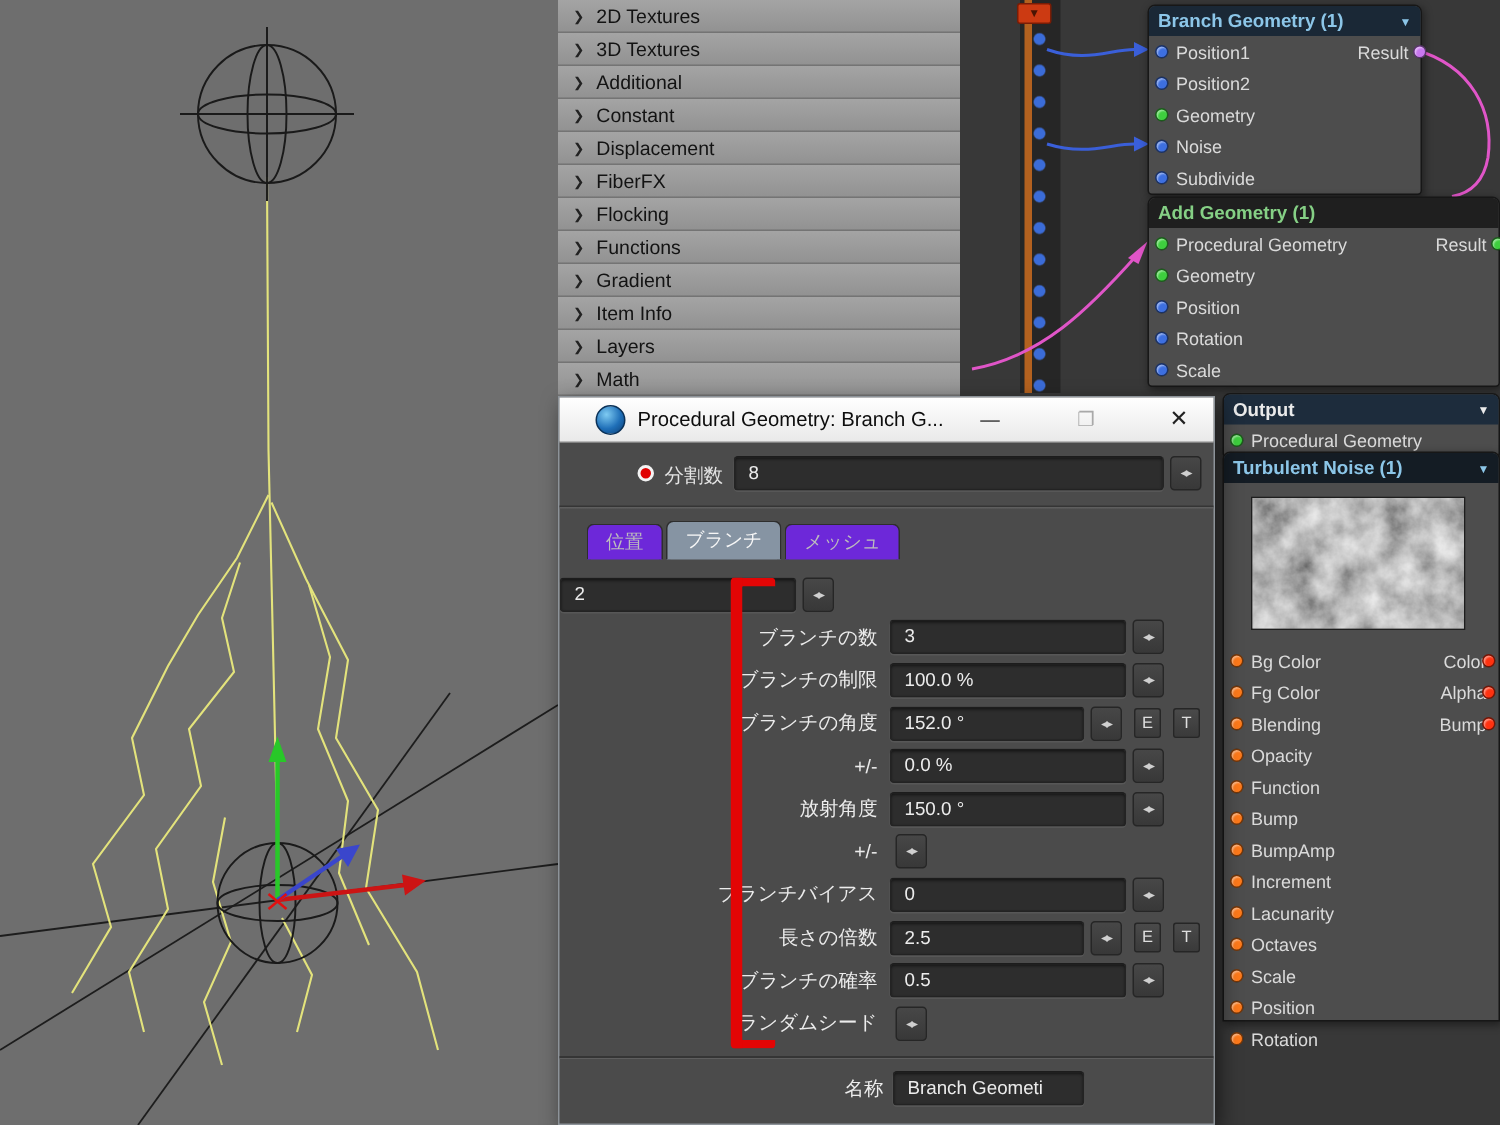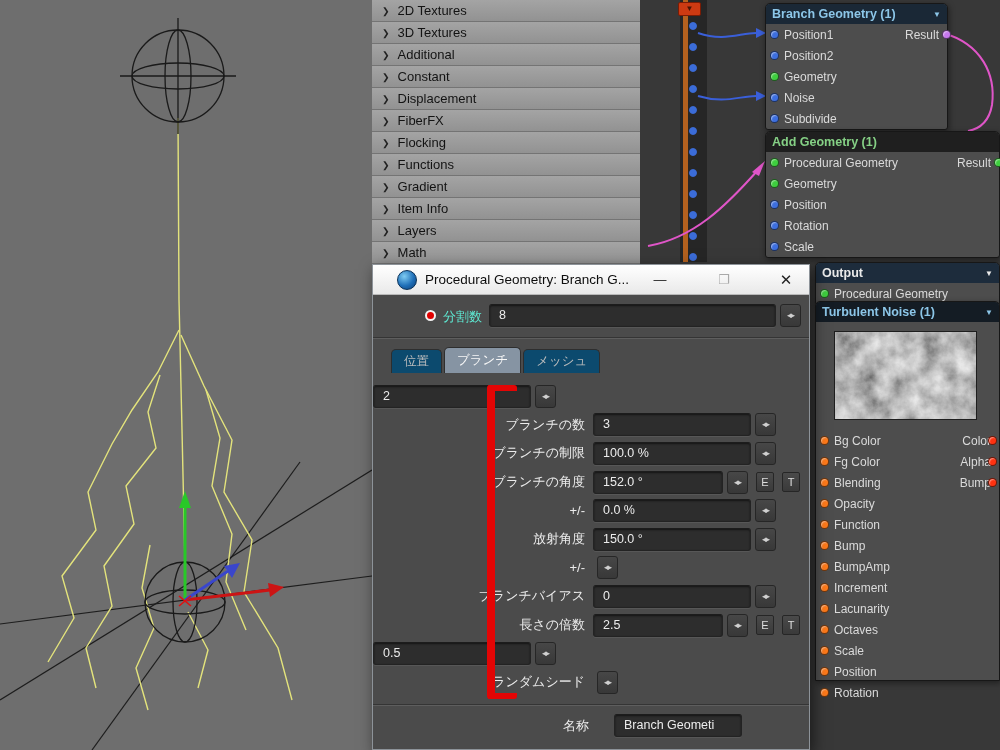--- a/index.html
+++ b/index.html
@@ -70,58 +70,58 @@
   .ttext { margin-left:8px; font-size:13.5px; color:#0d0d0d; white-space:nowrap; }
   .winbtn { position:absolute; top:0; width:38px; height:29px; text-align:center; line-height:29px;
             font-size:13px; color:#222; cursor:pointer; }
   .winbtn.bmin { left:268px; }
   .winbtn.bmax { left:332px; color:#a9a9a9; }
   .winbtn.bclose { left:394px; font-size:15px; }
 
   .toprow { position:absolute; left:0; top:30px; width:100%; height:42px; }
   .ann-dot { position:absolute; left:52px; top:15px; width:11px; height:11px; border-radius:50%;
              background:#e00000; border:2px solid #f3f3f3; pointer-events:none; }
-  .toplabel { position:absolute; left:70px; top:13px; font-size:13px; color:#5eead4; }
+  .toplabel { position:absolute; left:70px; top:13px; font-size:13px; color:#e5e5e5; }
   .topinput { position:absolute; left:116px; top:9px; width:287px; height:23px; }
   .topmini { position:absolute; left:407px; top:9px; }
 
   .dinput { background:#2d2d2d; border:1px solid #232323; border-top-color:#1c1c1c; border-radius:3px;
             color:#ececec; font-size:12.5px; line-height:21px; padding-left:9px; cursor:text;
             box-shadow:inset 0 1px 2px rgba(0,0,0,.55), 0 1px 0 rgba(255,255,255,.07); white-space:nowrap; overflow:hidden; }
   .mini { width:21px; height:23px; background:linear-gradient(#474747,#383838); border:1px solid #262626;
           border-radius:3px; color:#cfcfcf; font-size:9px; line-height:21px; text-align:center;
           letter-spacing:-1px; cursor:pointer; }
   .sqbtn { width:18px; height:20px; background:linear-gradient(#4a4a4a,#3a3a3a); border:1px solid #262626;
            border-radius:2px; color:#dedede; font-size:11px; line-height:18px; text-align:center; cursor:pointer; }
 
   .hdiv { position:absolute; left:0; width:100%; height:2px;
           background:linear-gradient(#353535 50%, #5e5e5e 50%); }
   .hdiv.d1 { top:72px; } .hdiv.d2 { top:439px; }
 
   .tabs { position:absolute; left:18px; top:82px; height:26px; display:flex; align-items:flex-end; gap:2px; }
   .tab { height:24px; padding:0 12px; display:flex; align-items:center; font-size:12.5px;
-         background:#0c4a6e; color:#bdbdbd; border:1px solid #2e2e2e; border-bottom:none;
+         background:#6d28d9; color:#bdbdbd; border:1px solid #2e2e2e; border-bottom:none;
          border-radius:5px 5px 0 0; cursor:pointer; }
   .tab.active { background:#8694a3; color:#f7f7f7; height:26px; }
 
   .fields { position:absolute; left:0; top:117px; width:100%; }
   .frow { display:flex; align-items:center; height:28.6px; }
   .flabel { flex:0 0 212px; text-align:right; margin-right:8px; font-size:13px; color:#ececec; white-space:nowrap; }
   .fin { flex:0 0 158px; height:23px; }
   .fin.short { flex:0 0 130px; }
   .frow .mini { margin-left:4px; }
   .frow .sqbtn { margin-left:8px; }
 
   .bracket { position:absolute; left:114px; top:120px; width:30px; height:314px;
              border-left:8px solid #e30505; border-top:6px solid #e30505; border-bottom:6px solid #e30505;
              border-radius:3px; pointer-events:none; z-index:6; }
 
   .namerow { position:absolute; left:0; top:444px; width:100%; height:36px; }
   .nmlabel { position:absolute; left:150px; top:8px; width:66px; text-align:right; font-size:13px; color:#ececec; }
-  .nminput { position:absolute; left:222px; top:5px; width:128px; height:23px;margin-left:19px; }
+  .nminput { position:absolute; left:222px; top:5px; width:128px; height:23px; }
 </style>
 </head>
 <body>
 
 <div id="root">
 
   <div class="viewport">
     <svg width="372" height="750" viewBox="0 0 372 750">
       <g stroke="#1d1d1d" stroke-width="1.2">
         <line x1="372" y1="470" x2="0" y2="700"></line>
@@ -442,20 +442,21 @@
         <div class="mini">◂▸</div>
       </div>
       <div class="frow">
         <span class="flabel">長さの倍数</span>
         <div class="dinput fin short">2.5</div>
         <div class="mini">◂▸</div>
         <div class="sqbtn">E</div>
         <div class="sqbtn">T</div>
       </div>
       <div class="frow">
+        <span class="flabel">ブランチの確率</span>
         <div class="dinput fin">0.5</div>
         <div class="mini">◂▸</div>
       </div>
       <div class="frow">
         <span class="flabel">ランダムシード</span>
         <div class="mini">◂▸</div>
       </div>
     </div>
 
     <div class="bracket"></div>

